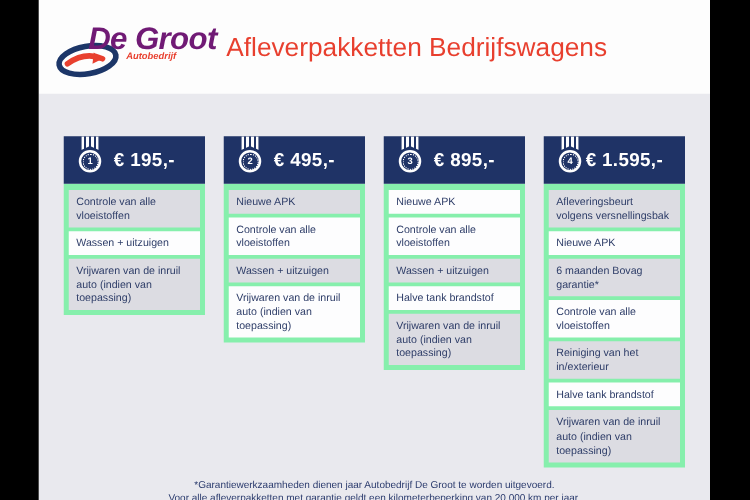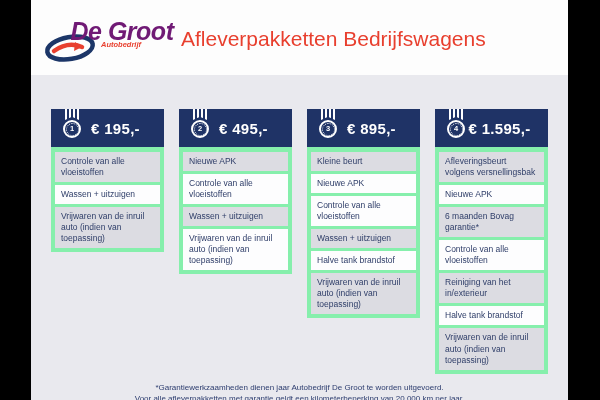--- a/index.html
+++ b/index.html
@@ -128,21 +128,20 @@
           <div class="pkg-header">
             <span class="medal">
               <span class="ribbon"></span>
               <span class="disc">
                 <span class="disc-inner">3</span>
               </span>
             </span>
             <span class="price">€ 895,-</span>
           </div>
           <div class="pkg-body">
-            <div class="row alt">Kleine beurt</div>
             <div class="row">Nieuwe APK</div>
             <div class="row">Controle van alle vloeistoffen</div>
             <div class="row alt">Wassen + uitzuigen</div>
             <div class="row">Halve tank brandstof</div>
             <div class="row alt">Vrijwaren van de inruil auto (indien van toepassing)</div>
           </div>
         </div>
 
         <div class="package">
           <div class="pkg-header">

